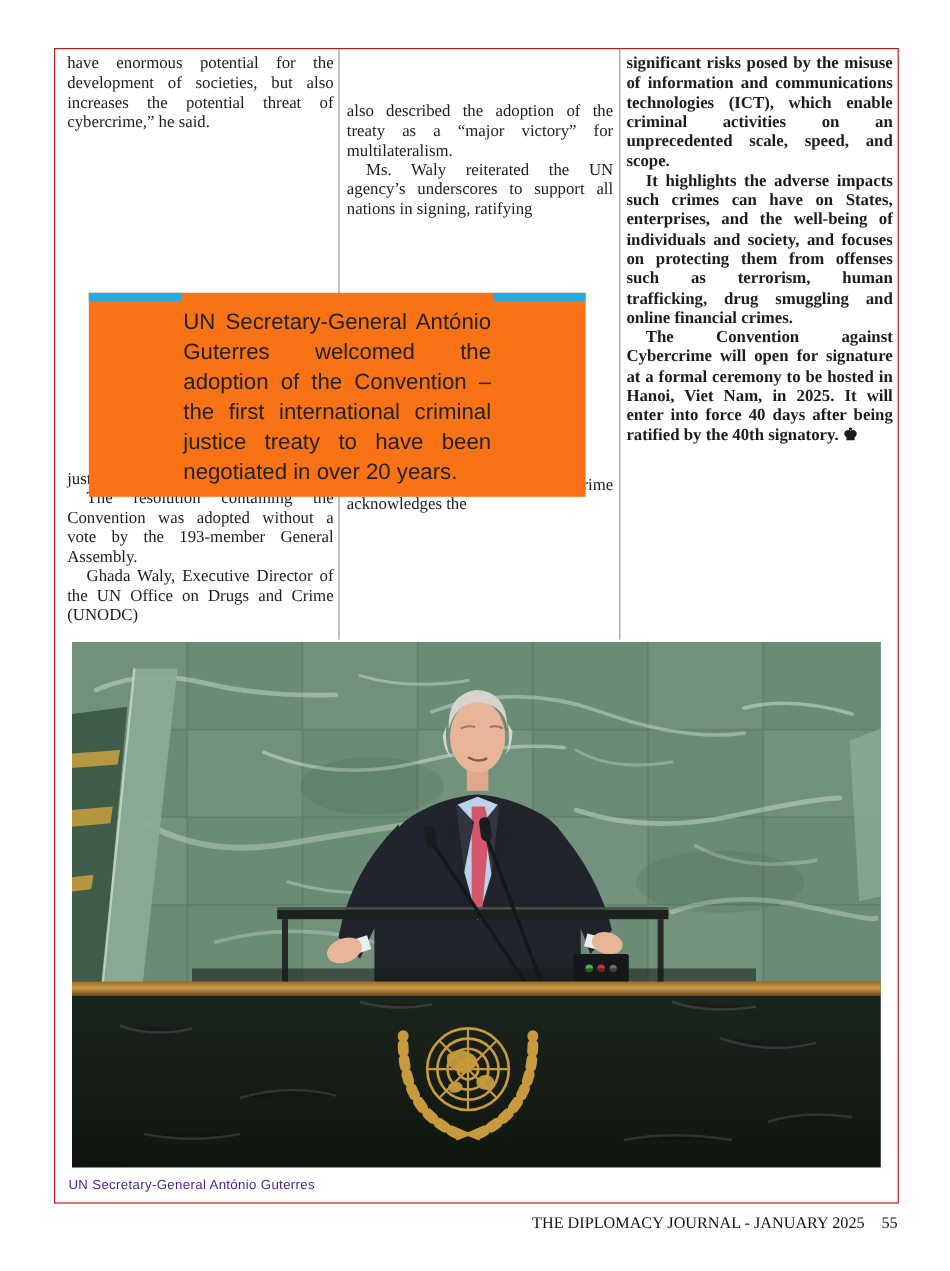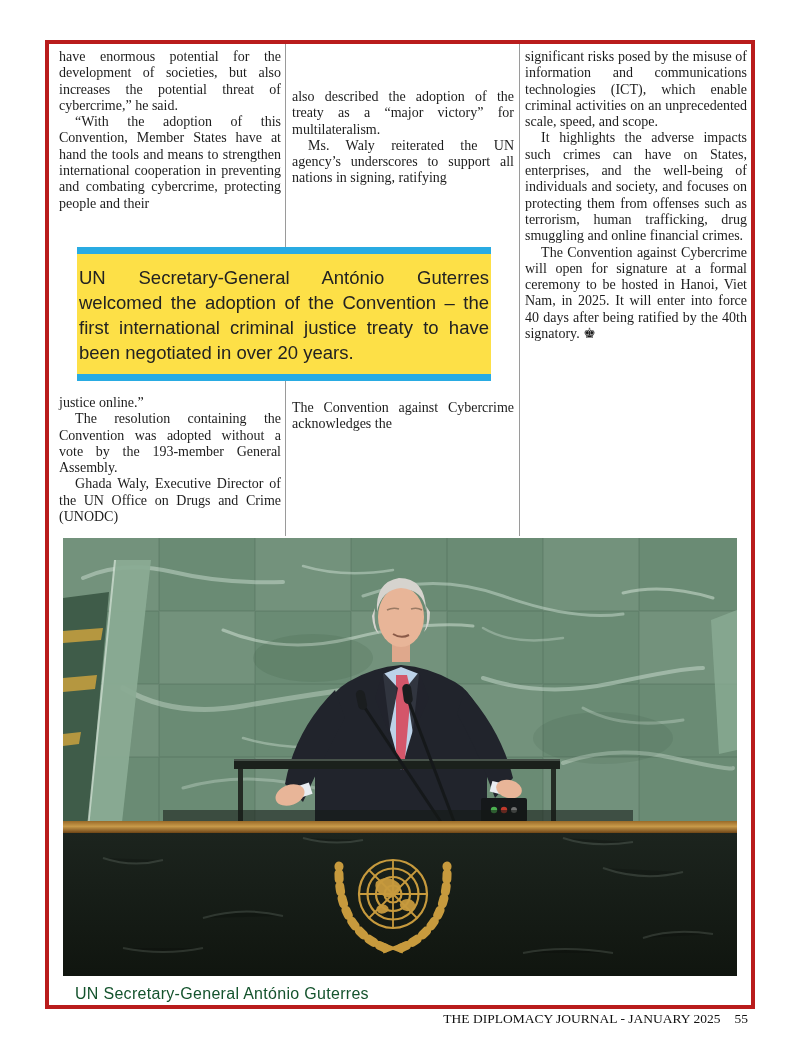--- a/index.html
+++ b/index.html
@@ -2,63 +2,62 @@
 <html><head>
 <meta charset="utf-8">
 <style>
   html,body{margin:0;padding:0;}
   body{
     width:792px;height:1059px;position:relative;background:#ffffff;
     font-family:"Liberation Serif", serif;color:#1c1c1c;overflow:hidden;
   }
   .page-frame{
     position:absolute;left:45px;top:40px;width:702px;height:961px;
-    border:4px solid #b91c1c;background:#fff;
+    border:1px solid #b91c1c;background:#fff;
   }
   .textblock{position:absolute;width:222px;}
   .para{margin:0;text-align:justify;font-size:14px;line-height:16.3px;color:#1c1c1c;}
   .para + .para{text-indent:1.15em;}
   .col-rule{position:absolute;top:0;width:0;height:492px;border-left:1px solid #9a9a9a;}
   #col1-top{left:10px;top:5px;}
   #col2-top{left:243px;top:5px;margin-top:40px;}
-  #col3{left:476px;top:5px;}
+  #col3{left:476px;top:5px;font-weight:bold;}
   #col1-bottom{left:10px;top:351px;}
   #col2-bottom{left:243px;top:356px;}
   #rule1{left:236px;}
   #rule2{left:470px;}
   .pull-quote{
-    position:absolute;left:28px;top:203px;width:414px;background:#fde047;
-    display:flex;flex-direction:column;
+    position:absolute;left:28px;top:203px;width:414px;background:#f97316;
+    display:flex;flex-direction:row;
   }
   .pq-bar{height:7px;width:100%;}
   .pq-text{
     font-family:"Liberation Sans", sans-serif;font-size:18.5px;line-height:25px;
     text-align:justify;color:#222;margin:11px 2px 9px 2px;
   }
   .photo{
     position:absolute;left:14px;top:494px;width:674px;height:438px;overflow:hidden;background:#6a8b74;
   }
   .photo svg{display:block;}
   .photo-caption{
-    position:absolute;left:26px;top:941px;
-    font-family:"Liberation Sans", sans-serif;font-size:16px;letter-spacing:.3px;color:#14532d;
+    position:absolute;left:11px;top:941px;
+    font-family:"Liberation Sans", sans-serif;font-size:11px;letter-spacing:.3px;color:#4c1d95;
   }
   .footer{
     position:absolute;right:44px;top:1011px;display:flex;align-items:flex-end;gap:14px;
     font-size:13.5px;color:#111;
   }
 </style>
 </head>
 <body>
 
 <div class="page-frame">
 
   <div class="textblock" id="col1-top">
       <p class="para">have enormous potential for the development of societies, but also increases the potential threat of cybercrime,” he said.</p>
-      <p class="para">“With the adoption of this Convention, Member States have at hand the tools and means to strengthen international cooperation in preventing and combating cybercrime, protecting people and their</p>
     </div>
   <div class="textblock" id="col2-top">
       <p class="para">also described the adoption of the treaty as a “major victory” for multilateralism.</p>
       <p class="para">Ms. Waly reiterated the UN agency’s underscores to support all nations in signing, ratifying</p>
     </div>
   <div class="textblock" id="col3">
       <p class="para">significant risks posed by the misuse of information and communications technologies (ICT), which enable criminal activities on an unprecedented scale, speed, and scope.</p>
       <p class="para">It highlights the adverse impacts such crimes can have on States, enterprises, and the well-being of individuals and society, and focuses on protecting them from offenses such as terrorism, human trafficking, drug smuggling and online financial crimes.</p>
       <p class="para">The Convention against Cybercrime will open for signature at a formal ceremony to be hosted in Hanoi, Viet Nam, in 2025. It will enter into force 40 days after being ratified by the 40th signatory. ♚</p>
     </div>

